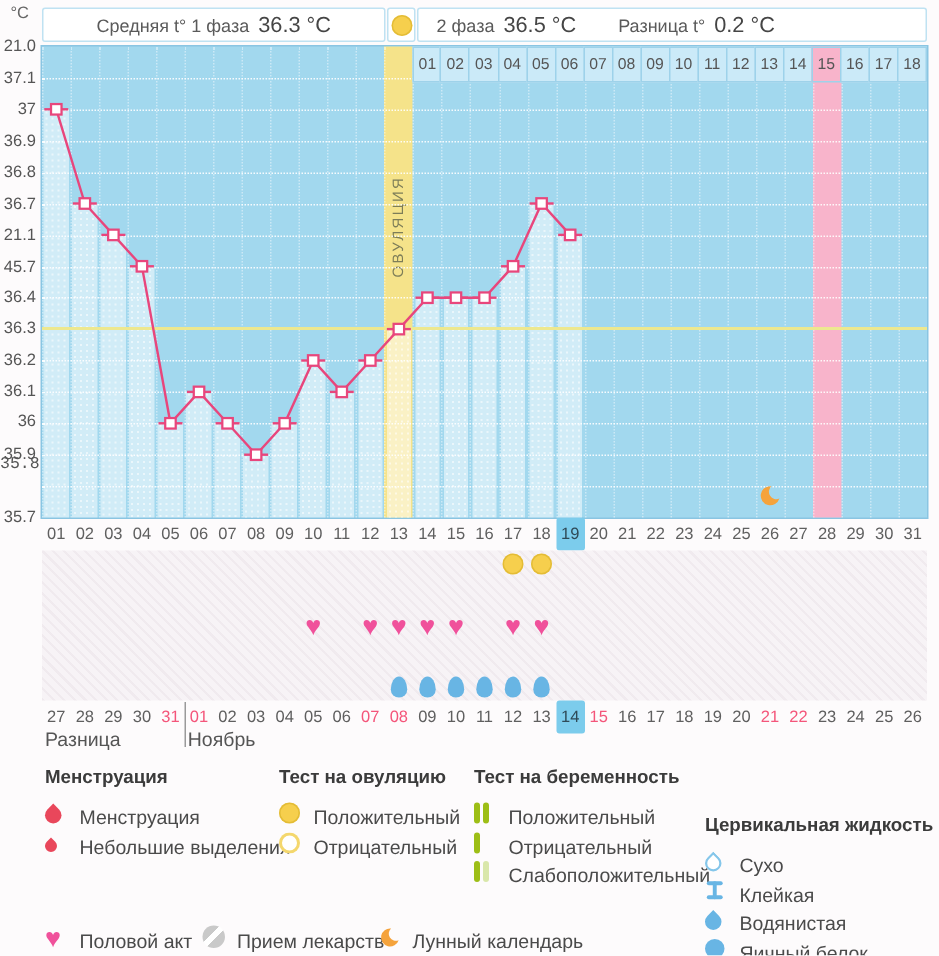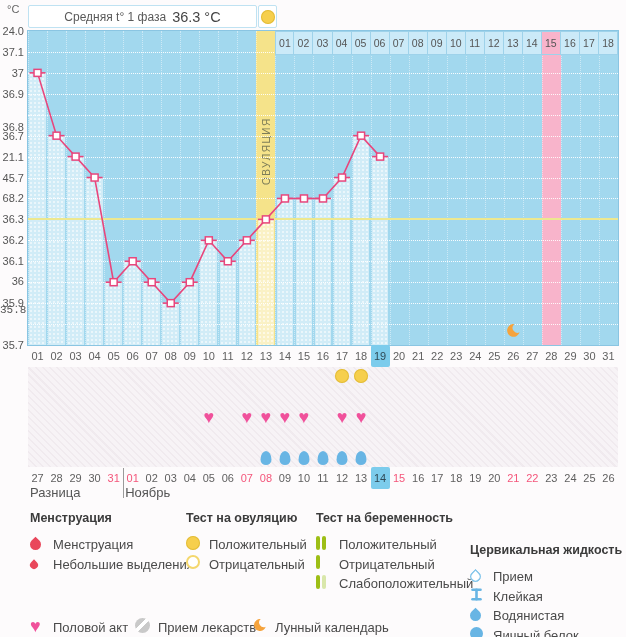--- a/index.html
+++ b/index.html
@@ -73,32 +73,38 @@
   <div id="unit">°C</div>
 
   <div id="hdr">
     <div class="hbox" id="hbox1">
       <span class="hlabel">Средняя t° 1 фаза</span>
       <span class="hvalue">36.3 °C</span>
     </div>
     <div class="hbox" id="hbox2">
       <span class="circle"></span>
     </div>
+    <div class="hbox" id="hbox3">
+      <span class="hlabel">2 фаза</span>
+      <span class="hvalue">36.5 °C</span>
+      <span class="hlabel hgap">Разница t°</span>
+      <span class="hvalue">0.2 °C</span>
+    </div>
   </div>
 
   <div id="yaxis">
-      <div class="ytick" style="top: 24px;">24.0</div>
+      <div class="ytick" style="top: 24px;">21.0</div>
       <div class="ytick" style="top: 44.9333px;">37.1</div>
       <div class="ytick" style="top: 65.8667px;">37</div>
       <div class="ytick" style="top: 86.8px;">36.9</div>
-      <div class="ytick" style="top: 107.733px; margin-top: 12px;">36.8</div>
+      <div class="ytick" style="top: 107.733px;">36.8</div>
       <div class="ytick" style="top: 128.667px;">36.7</div>
       <div class="ytick" style="top: 149.6px;">21.1</div>
       <div class="ytick" style="top: 170.533px;">45.7</div>
-      <div class="ytick" style="top: 191.467px;">68.2</div>
+      <div class="ytick" style="top: 191.467px;">36.4</div>
       <div class="ytick" style="top: 212.4px;">36.3</div>
       <div class="ytick" style="top: 233.333px;">36.2</div>
       <div class="ytick" style="top: 254.267px;">36.1</div>
       <div class="ytick" style="top: 274px;">36</div>
       <div class="ytick" style="top: 296.133px;">35.9</div>
       <div class="ytick" style="top: 303px; font-family: Liberation Mono, monospace;">35.8</div>
       <div class="ytick" style="top: 338px;">35.7</div>
     </div>
   <div id="chart">
       <div class="col" style="left: 0px; width: 19.0323px;"></div>
@@ -368,21 +374,21 @@
           </span>
           <span class="llab">Слабоположительный</span>
         </div>
       </div>
       <div class="lcol" style="left: 470px; margin-top: 32px;">
         <div class="ltitle">Цервикальная жидкость</div>
         <div class="litem">
           <span class="lic">
             <span><span class="tdrop outline"></span></span>
           </span>
-          <span class="llab">Прием</span>
+          <span class="llab">Сухо</span>
         </div>
         <div class="litem">
           <span class="lic">
             <span><svg width="13" height="13" viewBox="0 0 13 13">
                 <g stroke="#68b5e4" stroke-width="2.6" stroke-linecap="round">
                   <line x1="2.5" y1="1.8" x2="10.5" y2="1.8"></line>
                   <line x1="6.5" y1="1.8" x2="6.5" y2="11.2"></line>
                   <line x1="2.5" y1="11.2" x2="10.5" y2="11.2"></line>
                 </g>
               </svg></span>

